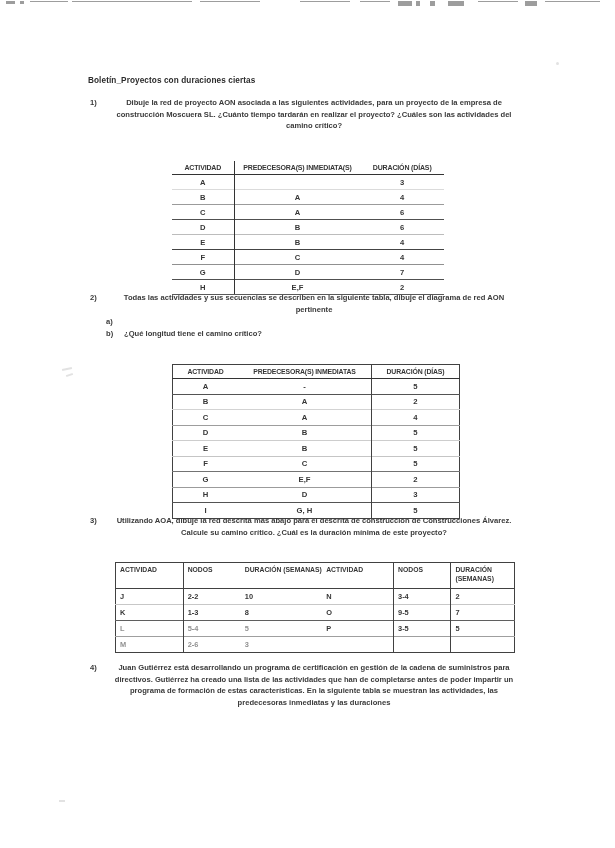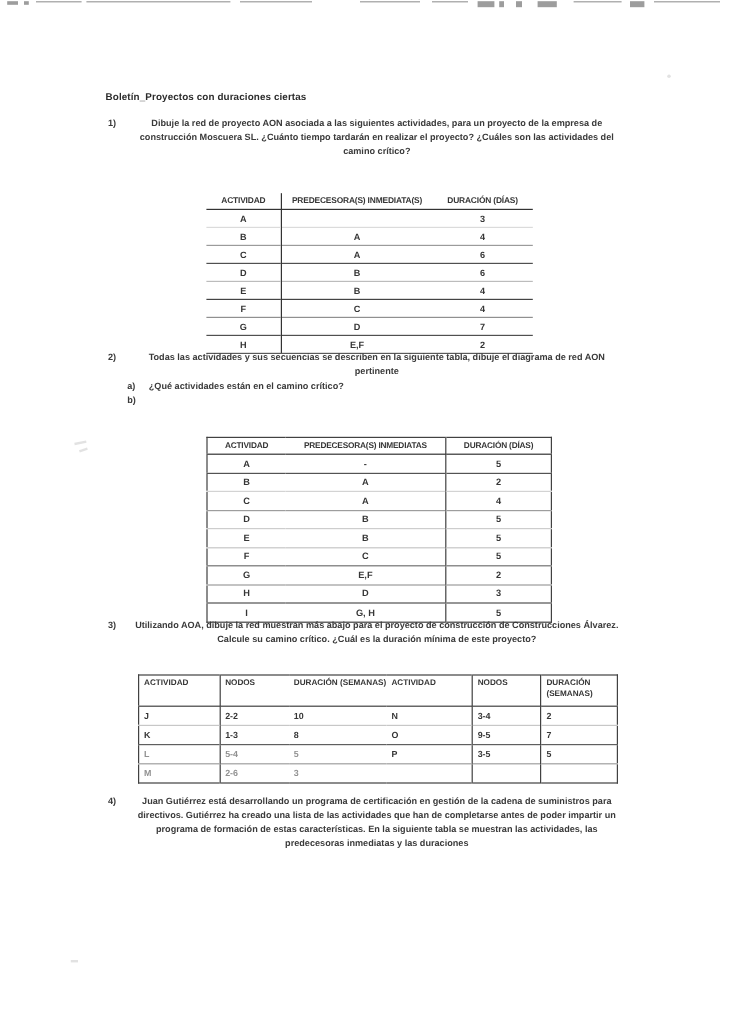--- a/index.html
+++ b/index.html
@@ -310,24 +310,24 @@
       </tr>
     </tbody>
   </table>
 
   <div class="question q2">
     <span class="q-num">2)</span>
     <span class="q-text">Todas las actividades y sus secuencias se describen en la siguiente tabla, dibuje el diagrama de red AON pertinente</span>
   </div>
   <div class="subitem q2a">
     <span class="sub-marker">a)</span>
-    <span class="sub-text">¿Qué actividades están en el camino crítico?</span>
   </div>
   <div class="subitem q2b">
     <span class="sub-marker">b)</span>
+    <span class="sub-text">¿Qué longitud tiene el camino crítico?</span>
   </div>
 
   <table class="t2">
     <thead>
       <tr>
         <th class="c-act">ACTIVIDAD</th>
         <th class="c-pred">PREDECESORA(S) INMEDIATAS</th>
         <th class="c-dur">DURACIÓN (DÍAS)</th>
       </tr>
     </thead>
@@ -375,21 +375,21 @@
       <tr>
         <td class="c-act">I</td>
         <td class="c-pred">G, H</td>
         <td class="c-dur">5</td>
       </tr>
     </tbody>
   </table>
 
   <div class="question q3">
     <span class="q-num">3)</span>
-    <span class="q-text">Utilizando AOA, dibuje la red muestran más abajo para el proyecto de construcción de Construcciones Álvarez. Calcule su camino crítico. ¿Cuál es la duración mínima de este proyecto?</span>
+    <span class="q-text">Utilizando AOA, dibuje la red descrita más abajo para el descrita de construcción de Construcciones Álvarez. Calcule su camino crítico. ¿Cuál es la duración mínima de este proyecto?</span>
   </div>
 
   <table class="t3">
     <thead>
       <tr>
         <th class="k1">ACTIVIDAD</th>
         <th class="k2">NODOS</th>
         <th class="k3">DURACIÓN (SEMANAS)</th>
         <th class="k4">ACTIVIDAD</th>
         <th class="k5">NODOS</th>

